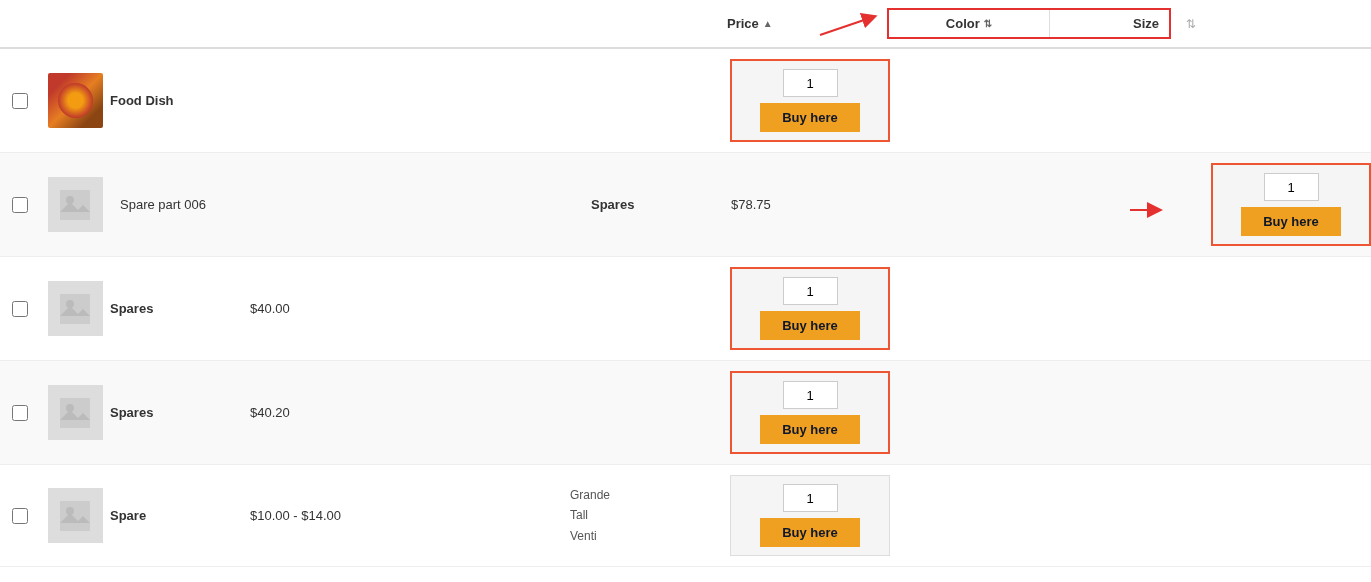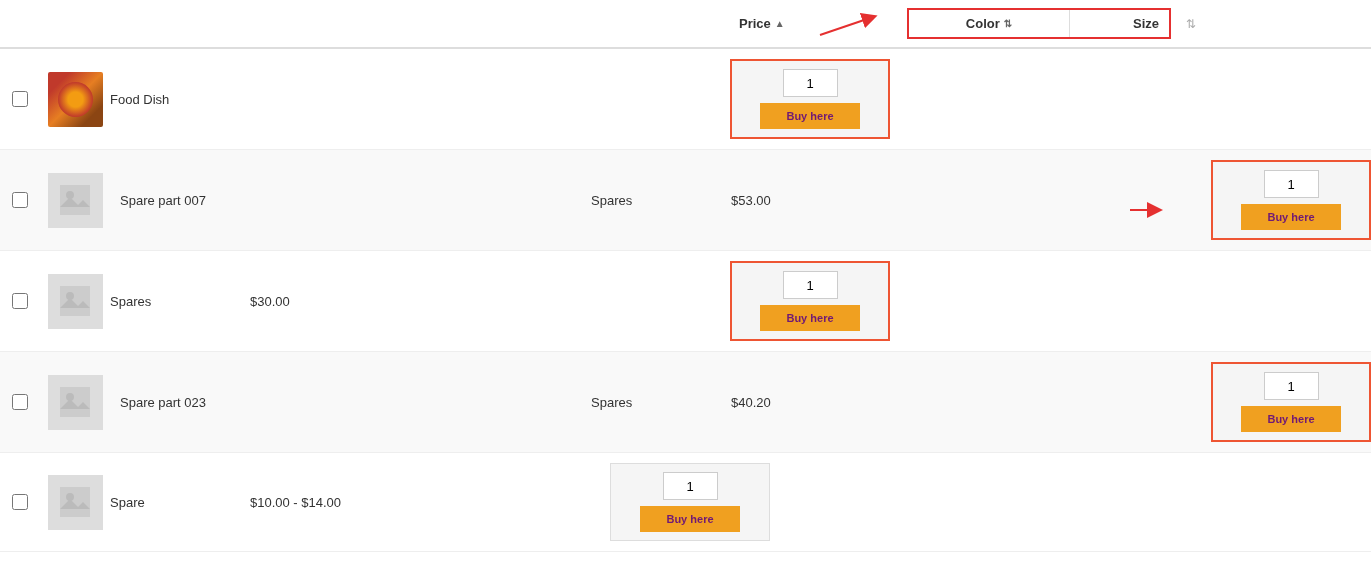--- a/index.html
+++ b/index.html
@@ -27,39 +27,39 @@
       padding: 10px 0;
       min-height: 90px;
     }
 
     .table-row:nth-child(odd) { background: #f9f9f9; }
     .table-row:nth-child(even) { background: #fff; }
 
     .row-check { width: 40px; flex-shrink: 0; display: flex; align-items: center; justify-content: center; }
     .row-img { width: 70px; flex-shrink: 0; display: flex; align-items: center; justify-content: center; }
     .row-name { flex: 1; padding-left: 10px; font-size: 13px; color: #333; }
-    .row-category { width: 140px; flex-shrink: 0; font-size: 13px; color: #333; }
+    .row-category { width: 140px; flex-shrink: 0; font-size: 13px; color: #333; font-weight: bold; }
     .row-price { width: 160px; flex-shrink: 0; font-size: 13px; color: #333; }
     .row-action { width: 160px; flex-shrink: 0; display: flex; flex-direction: column; align-items: center; justify-content: center; gap: 6px; background: #f5f5f5; padding: 8px; border: 1px solid #ddd; }
 
     .qty-input {
       width: 55px;
       height: 28px;
       border: 1px solid #ccc;
       text-align: center;
       font-size: 13px;
       padding: 2px 4px;
     }
 
     .buy-btn {
       background: #f0a020;
-      color: #701a75;
+      color: #0f172a;
       border: none;
       padding: 7px 16px;
-      font-size: 11px;
+      font-size: 13px;
       cursor: pointer;
       width: 100px;
       font-weight: bold;
     }
 
     .img-placeholder {
       width: 55px;
       height: 55px;
       background: #ddd;
       display: flex;
@@ -121,26 +121,26 @@
   <div class="table-header">
     <div class="col-check"></div>
     <div class="col-img"></div>
     <div class="col-name"></div>
     <div class="col-category"></div>
     <div class="col-price-header" style="cursor:pointer;">
       <span>Price</span>
       <span class="sort-icon">▲</span>
     </div>
 
-    <div style="display:flex; border: 2.5px solid #e53030; margin-left: 8px;">
+    <div style="display:flex; border: 2.5px solid #e53030;">
       <div style="width:160px; flex-shrink:0; font-weight:bold; font-size:13px; padding:6px 10px; display:flex; align-items:center; justify-content:center; gap:4px; cursor:pointer;">
         <span>Color</span>
         <span class="sort-icon">⇅</span>
       </div>
-      <div style="width:100px; flex-shrink:0; font-weight:bold; font-size:13px; padding:6px 10px; display:flex; align-items:center; justify-content:flex-end; border-left:1px solid #ddd;">
+      <div style="width:120px; flex-shrink:0; font-weight:bold; font-size:13px; padding:6px 10px; display:flex; align-items:center; justify-content:flex-end; border-left:1px solid #ddd;">
         <span>Size</span>
       </div>
     </div>
     <div style="width:40px; flex-shrink:0; display:flex; align-items:center; justify-content:center;">
       <span style="color:#aaa; font-size:12px;">⇅</span>
     </div>
 
     <div style="width:160px; flex-shrink:0;"></div>
   </div>
 
@@ -173,27 +173,27 @@
     <div class="row-img">
       <div class="img-placeholder">
         <svg width="30" height="30" viewBox="0 0 30 30">
           <rect width="30" height="30" fill="#ccc"></rect>
           <circle cx="10" cy="10" r="4" fill="#bbb"></circle>
           <polygon points="0,22 10,12 18,20 23,15 30,22" fill="#bbb"></polygon>
         </svg>
       </div>
     </div>
     <div class="row-name">
-      <span>Spare part 007</span>
+      <span>Spare part 006</span>
     </div>
     <div class="row-category">
       <span>Spares</span>
     </div>
     <div class="row-price">
-      <span>$53.00</span>
+      <span>$78.75</span>
     </div>
     <div style="width:160px; flex-shrink:0;"></div>
     <div style="width:120px; flex-shrink:0;"></div>
     <div style="width:40px; flex-shrink:0;"></div>
     <div class="row-action row-action-highlighted">
       <input type="text" class="qty-input" value="1" style="">
       <button class="buy-btn">Buy here</button>
     </div>
   </div>
 
@@ -207,21 +207,21 @@
           <rect width="30" height="30" fill="#ccc"></rect>
           <circle cx="10" cy="10" r="4" fill="#bbb"></circle>
           <polygon points="0,22 10,12 18,20 23,15 30,22" fill="#bbb"></polygon>
         </svg>
       </div>
     </div>
     <div class="row-category">
       <span>Spares</span>
     </div>
     <div class="row-price">
-      <span>$30.00</span>
+      <span>$40.00</span>
     </div>
     <div style="width:160px; flex-shrink:0;"></div>
     <div style="width:120px; flex-shrink:0;"></div>
     <div style="width:40px; flex-shrink:0;"></div>
     <div class="row-action row-action-highlighted">
       <input type="text" class="qty-input" value="1" style="">
       <button class="buy-btn">Buy here</button>
     </div>
   </div>
 
@@ -231,23 +231,20 @@
     </div>
     <div class="row-img">
       <div class="img-placeholder">
         <svg width="30" height="30" viewBox="0 0 30 30">
           <rect width="30" height="30" fill="#ccc"></rect>
           <circle cx="10" cy="10" r="4" fill="#bbb"></circle>
           <polygon points="0,22 10,12 18,20 23,15 30,22" fill="#bbb"></polygon>
         </svg>
       </div>
     </div>
-    <div class="row-name">
-      <span>Spare part 023</span>
-    </div>
     <div class="row-category">
       <span>Spares</span>
     </div>
     <div class="row-price">
       <span>$40.20</span>
     </div>
     <div style="width:160px; flex-shrink:0;"></div>
     <div style="width:120px; flex-shrink:0;"></div>
     <div style="width:40px; flex-shrink:0;"></div>
     <div class="row-action row-action-highlighted">
@@ -269,20 +266,23 @@
         </svg>
       </div>
     </div>
     <div class="row-category">
       <span>Spare</span>
     </div>
     <div class="row-price">
       <span>$10.00 - $14.00</span>
     </div>
     <div style="width:160px; flex-shrink:0;"></div>
+    <div style="width:120px; flex-shrink:0; font-size:12px; color:#555; line-height:1.7;">
+      Grande<br>Tall<br>Venti
+    </div>
     <div style="width:40px; flex-shrink:0;"></div>
     <div class="row-action">
       <input type="text" class="qty-input" value="1" style="">
       <button class="buy-btn">Buy here</button>
     </div>
   </div>
 
   <svg class="svg-overlay" xmlns="http://www.w3.org/2000/svg">
 
     <defs>

